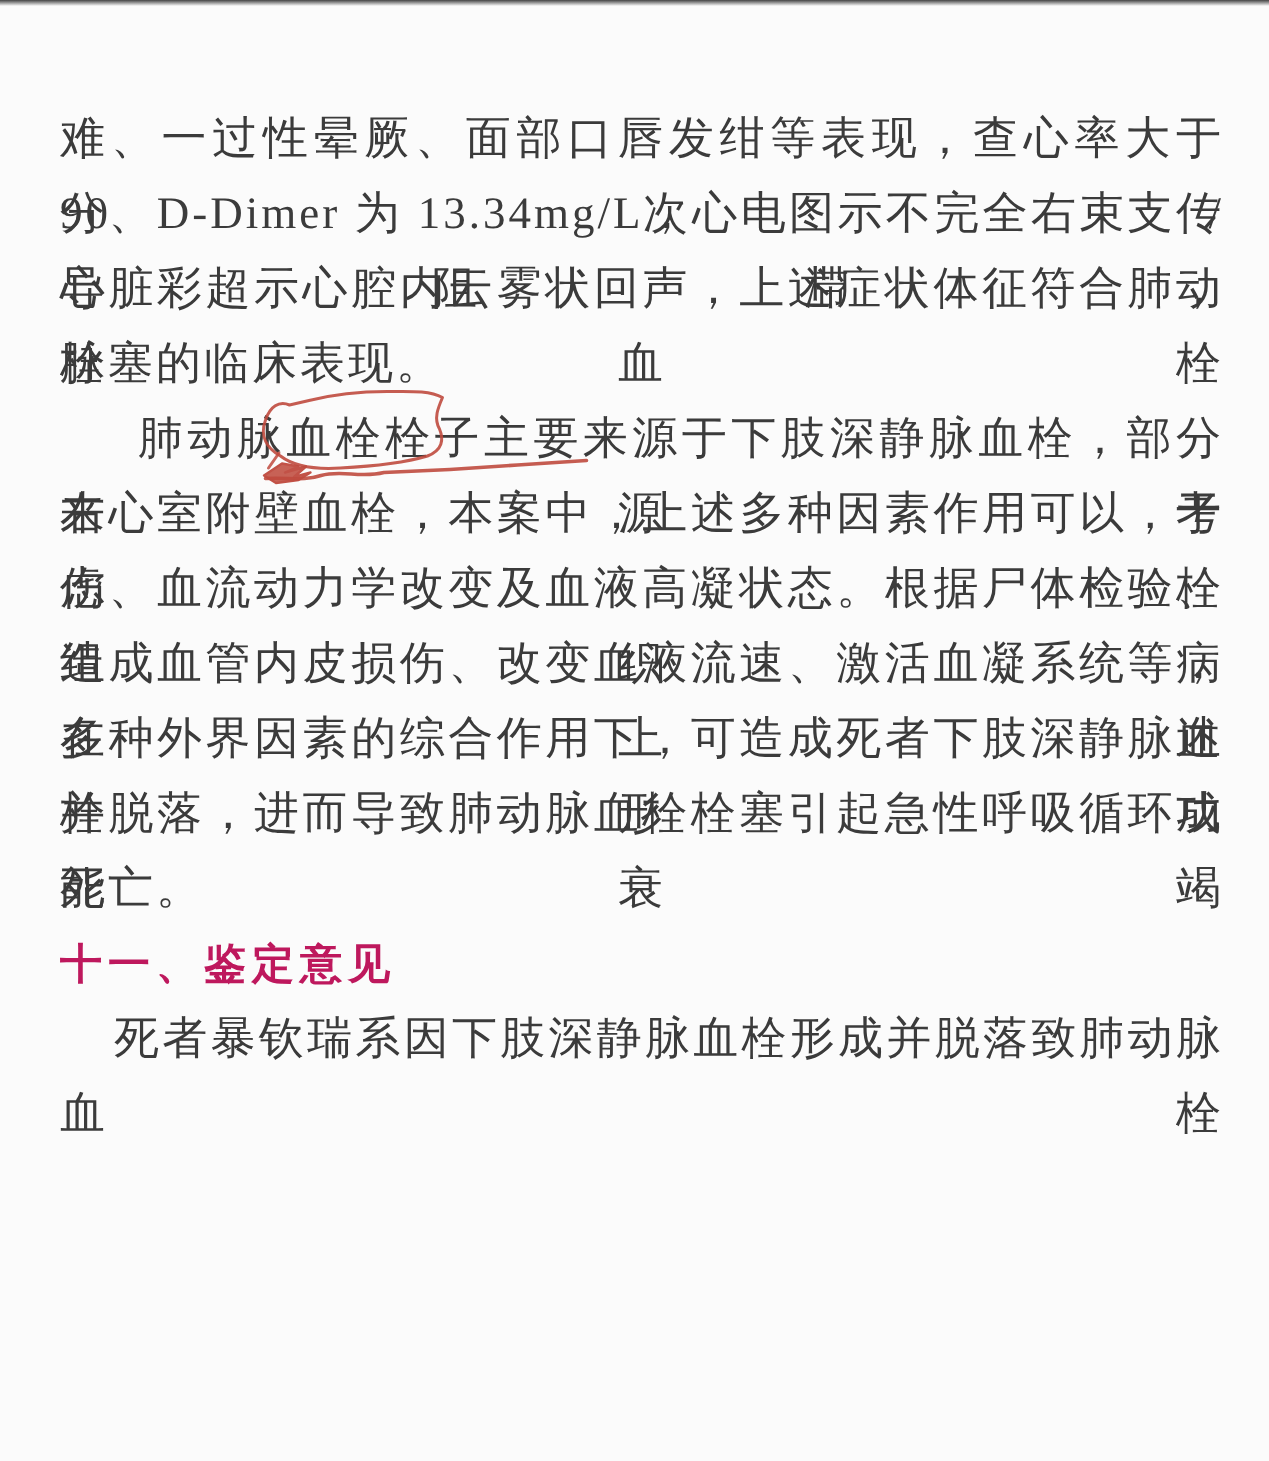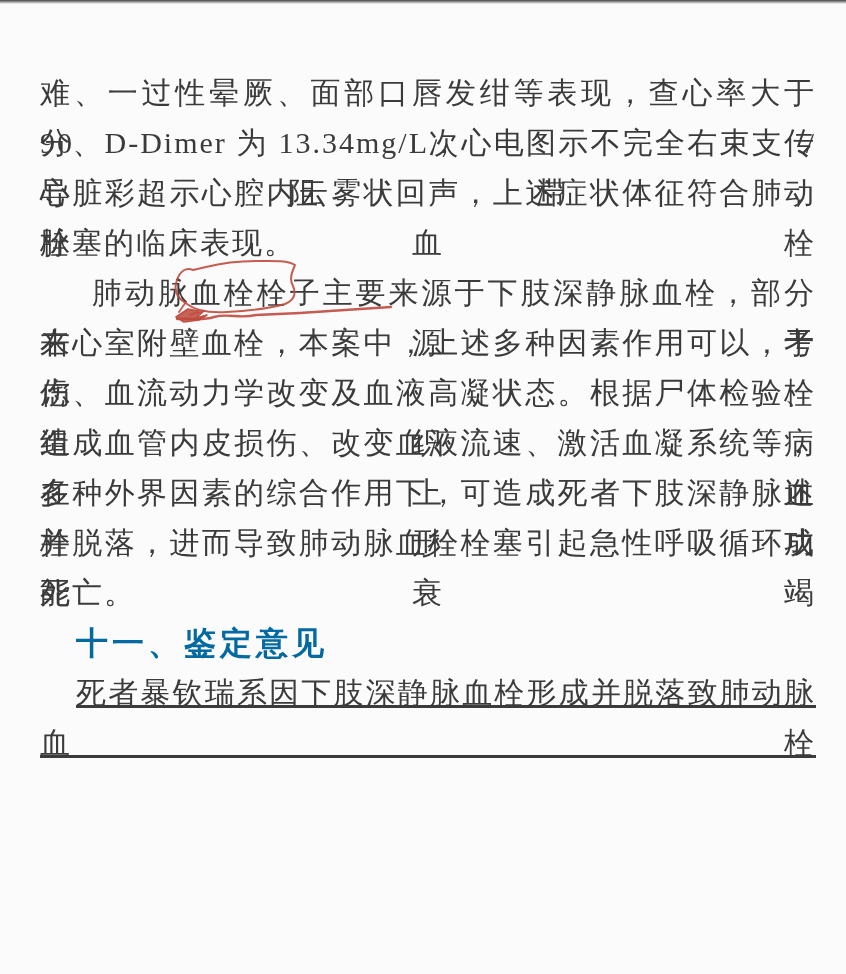--- a/index.html
+++ b/index.html
@@ -39,24 +39,23 @@
   }
   .line.j {
     white-space: normal;
     text-align: justify;
     text-align-last: justify;
     text-justify: inter-character;
   }
   .line.heading {
     font-family: "Liberation Sans", "DejaVu Sans", sans-serif;
     font-weight: 700;
-    font-size: 32px;
+    font-size: 28px;
     letter-spacing: 4px;
-    color: #0369a1;
-    margin-left: 36px;
+    color: #be185d;
   }
   .annotation-layer {
     position: absolute;
     top: 0; left: 0;
     width: 846px;
     height: 974px;
     pointer-events: none;
   }
 </style>
 </head>
@@ -71,21 +70,21 @@
       <div class="line j">心脏彩超示心腔内云雾状回声，上述症状体征符合肺动脉血栓</div>
       <div class="line">栓塞的临床表现。</div>
       <div class="line j" style="text-indent: 52px;">肺动脉血栓栓子主要来源于下肢深静脉血栓，部分来源于</div>
       <div class="line j">右心室附壁血栓，本案中，上述多种因素作用可以，考虑栓</div>
       <div class="line j">伤、血流动力学改变及血液高凝状态。根据尸体检验、组织病</div>
       <div class="line j">造成血管内皮损伤、改变血液流速、激活血凝系统等，在上述</div>
       <div class="line j">多种外界因素的综合作用下，可造成死者下肢深静脉血栓形成</div>
       <div class="line j">并脱落，进而导致肺动脉血栓栓塞引起急性呼吸循环功能衰竭</div>
       <div class="line">死亡。</div>
       <div class="line heading">十一、鉴定意见</div>
-      <div class="line j" style="text-indent: 36px; text-decoration: underline;">死者暴钦瑞系因下肢深静脉血栓形成并脱落致肺动脉血栓</div>
+      <div class="line j" style="text-indent: 36px;">死者暴钦瑞系因下肢深静脉血栓形成并脱落致肺动脉血栓</div>
     </div>
 
   <svg class="annotation-layer" width="846" height="974" viewBox="0 0 846 974" xmlns="http://www.w3.org/2000/svg">
 
     <path d="M 187 304
              C 178 299, 173 291, 177 280
              C 180 271, 186 267, 193 270
              L 206 267
              C 222 263, 240 261, 258 261
              C 272 261, 286 260, 295 265

